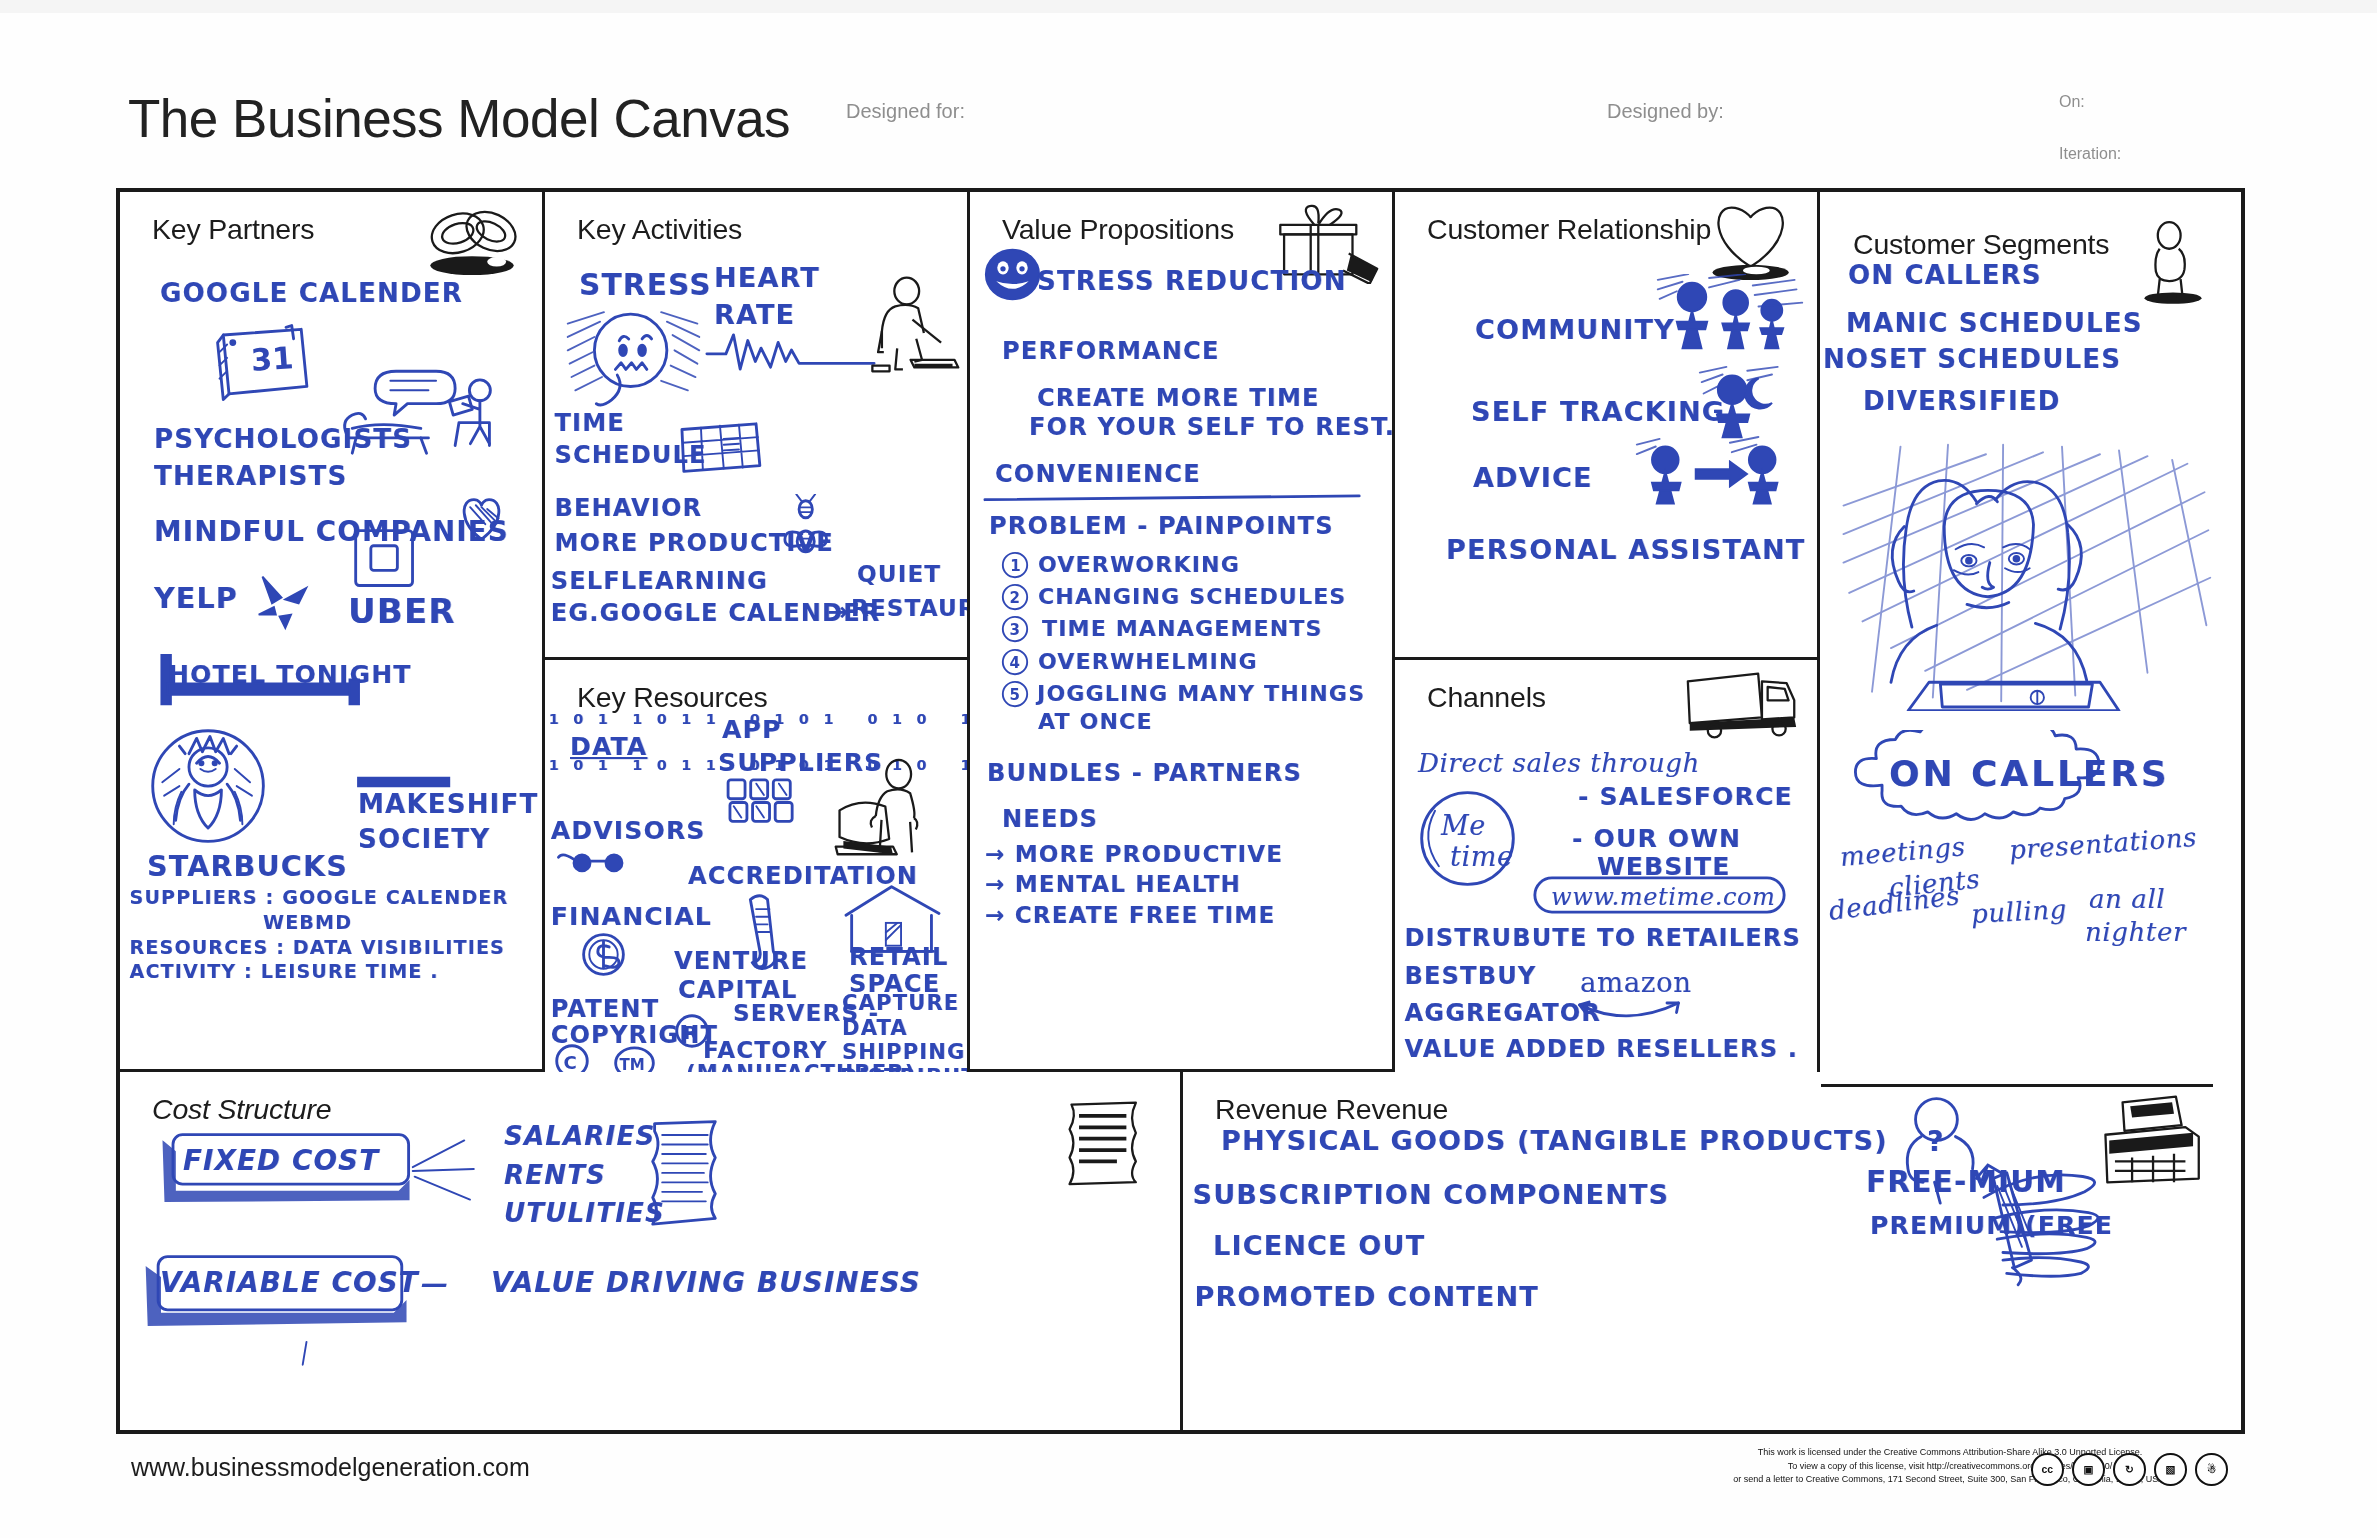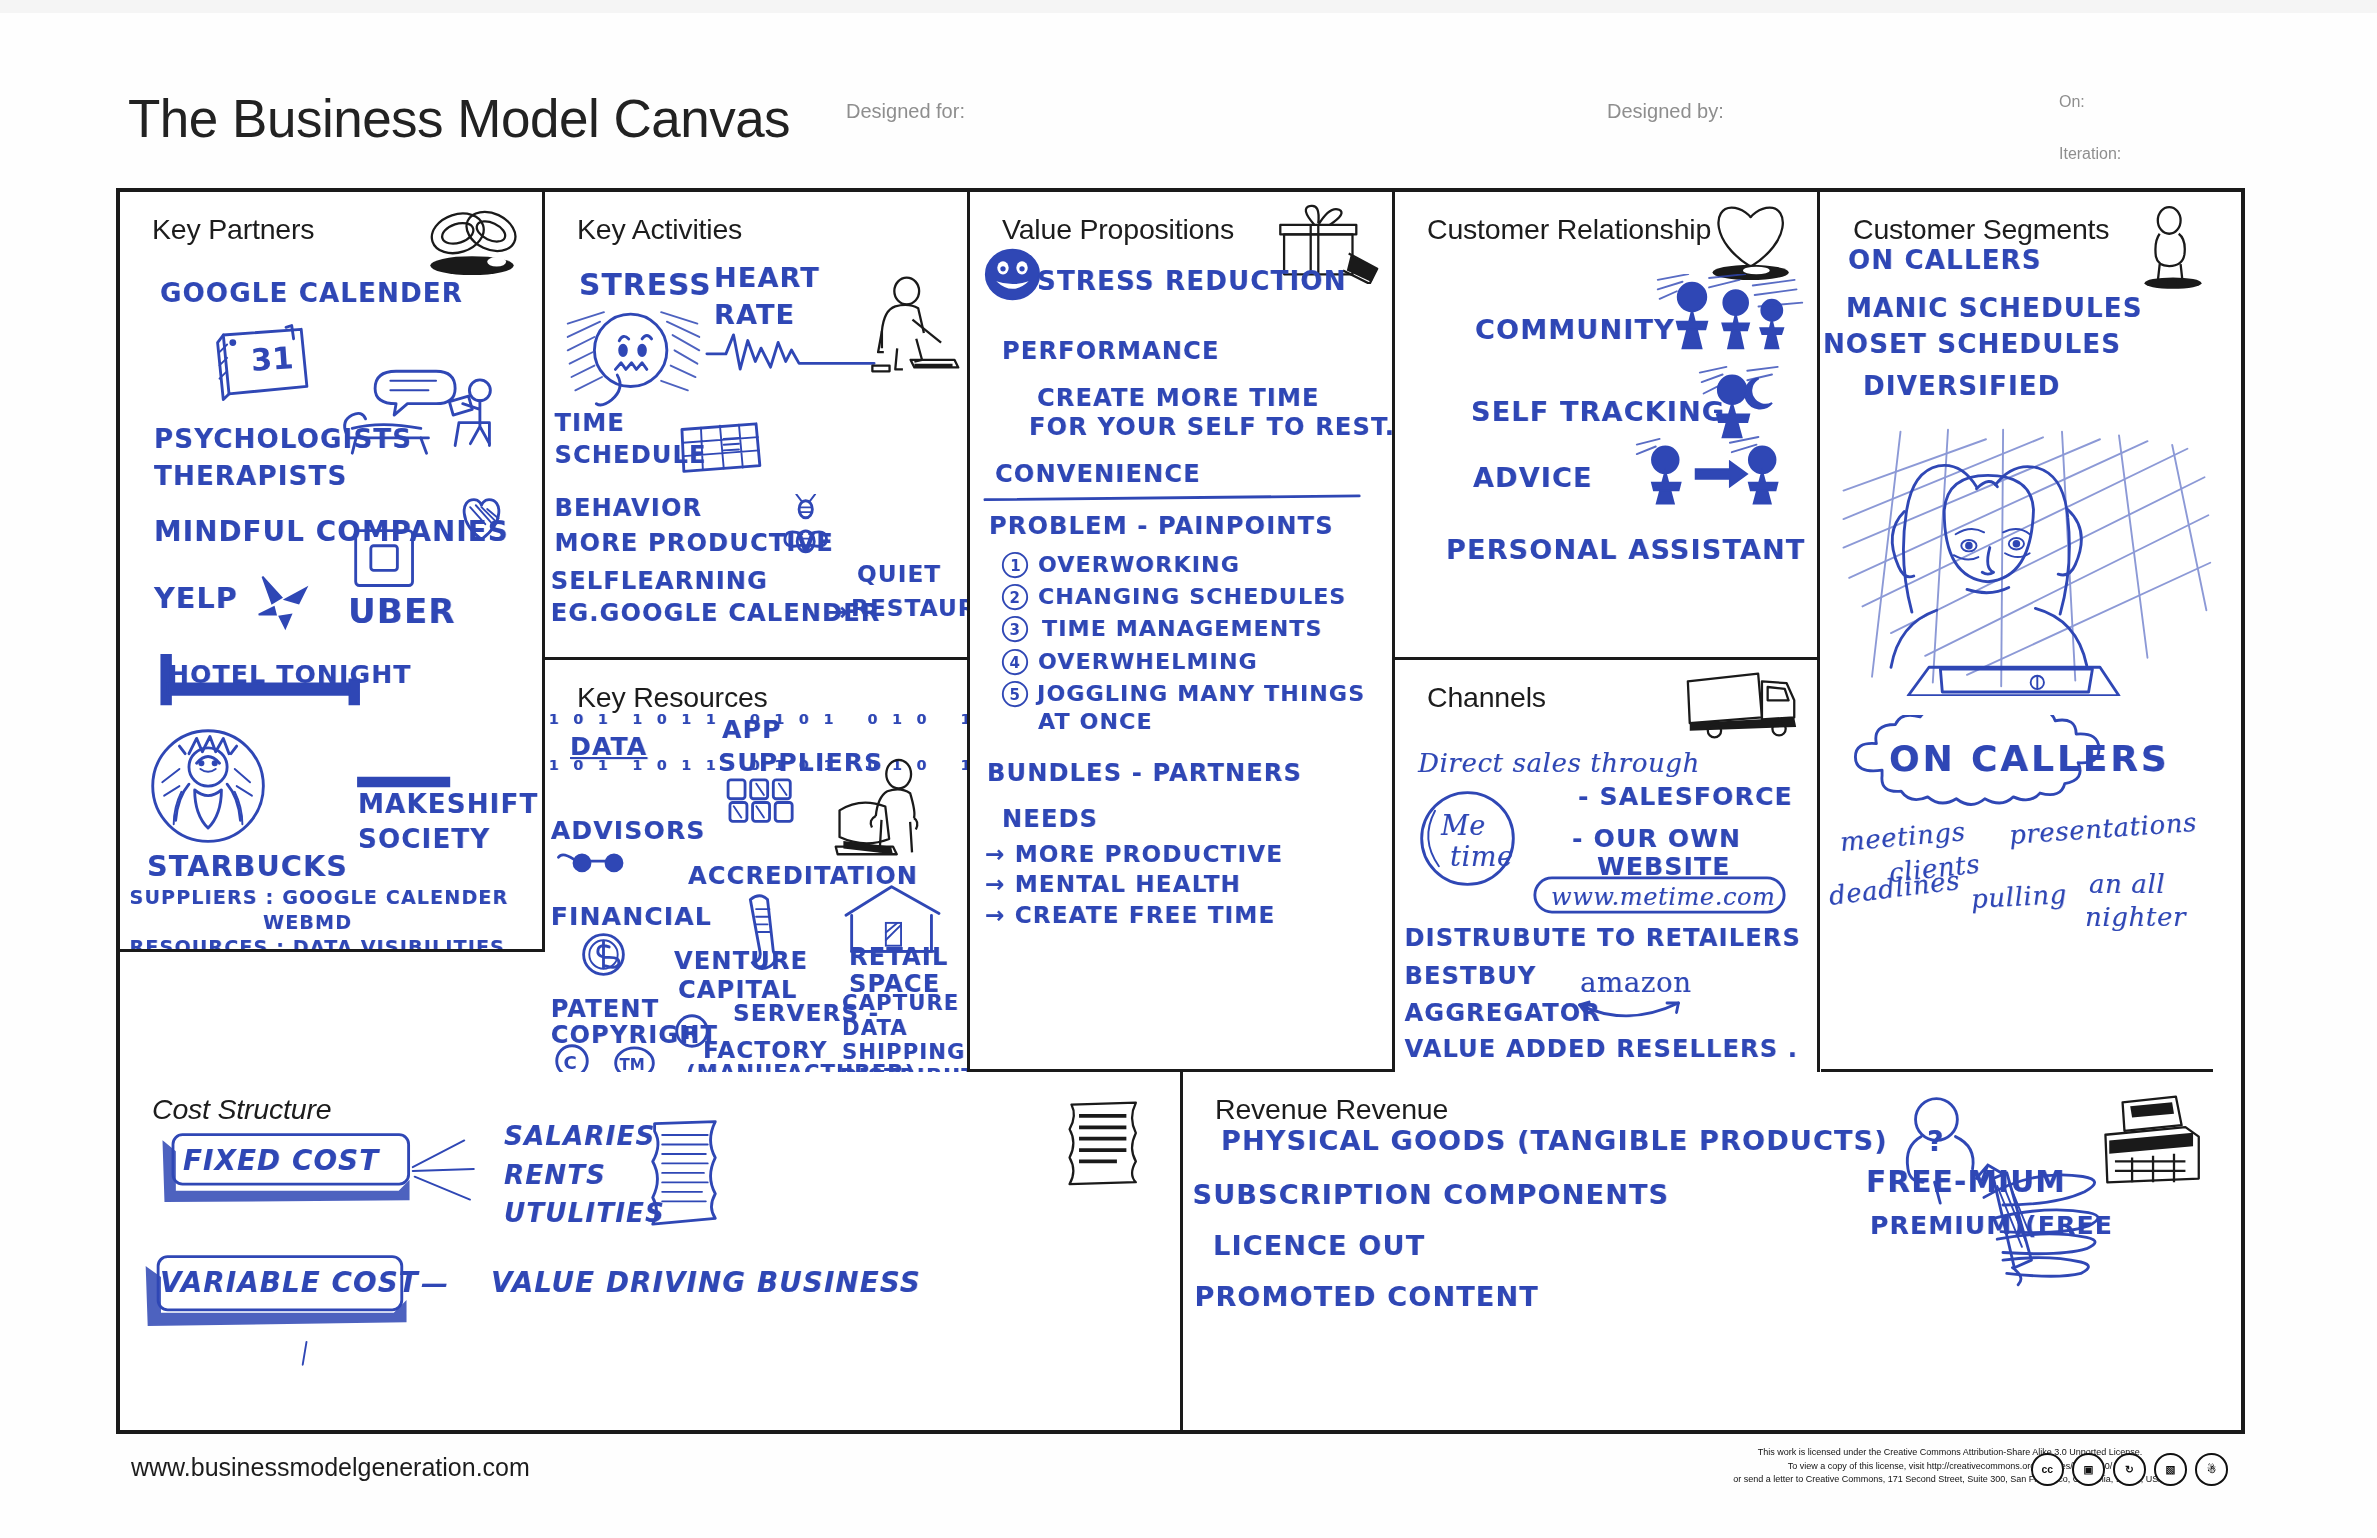--- a/index.html
+++ b/index.html
@@ -13,27 +13,27 @@
   .m-by{left:1607px;top:100px;}
   .m-on{left:2059px;top:93px;font-size:16px;}
   .m-it{left:2059px;top:145px;font-size:16px;}
   
   .canvas{position:absolute;left:116px;top:188px;width:2129px;height:1246px;border:4.8px solid #1a1a1a;box-sizing:border-box;background:#fff;}
   .cell{position:absolute;box-sizing:border-box;overflow:hidden;}
   .cell .hd{font-size:28.5px;color:#1c1c1c;font-weight:400;position:absolute;left:32px;top:21px;letter-spacing:-0.2px;}
   .bsep{border-right:3.8px solid #1a1a1a;}
   .bbot{border-bottom:3.8px solid #1a1a1a;}
   
-  #c-kp{left:0;top:0;width:425px;height:760px;}
+  #c-kp{left:0;top:0;width:425px;height:880px;}
   #c-ka{left:425px;top:0;width:425px;height:468px;}
   #c-kr{left:425px;top:468px;width:425px;height:412px;}
   #c-vp{left:850px;top:0;width:425px;height:880px;}
   #c-cr{left:1275px;top:0;width:425px;height:468px;}
   #c-ch{left:1275px;top:468px;width:425px;height:412px;}
-  #c-cs{left:1701px;top:0;width:392px;height:880px;}
+  #c-cs{left:1701px;top:15px;width:392px;height:880px;}
   #c-cost{left:0;top:880px;width:1063px;height:359px;font-style:italic;}
   #c-rev{left:1063px;top:880px;width:1058px;height:359px;}
   
   .hw{position:absolute;color:#2f47b5;font-family:"DejaVu Sans",sans-serif;font-weight:600;letter-spacing:1.2px;white-space:pre;
       text-shadow:0.6px 0.4px 0 rgba(47,71,181,.35);transform-origin:left center;}
   .hw.cap{text-transform:uppercase;}
   .hw.lc{text-transform:none;font-weight:500;letter-spacing:0.6px;font-family:"DejaVu Serif",serif;font-style:italic;}
   
   .site{position:absolute;left:131px;top:1453px;font-size:25px;color:#1c1c1c;}
   .lic{position:absolute;left:1717px;top:1446px;width:466px;font-size:9px;line-height:1.5;color:#111;text-align:center;}

